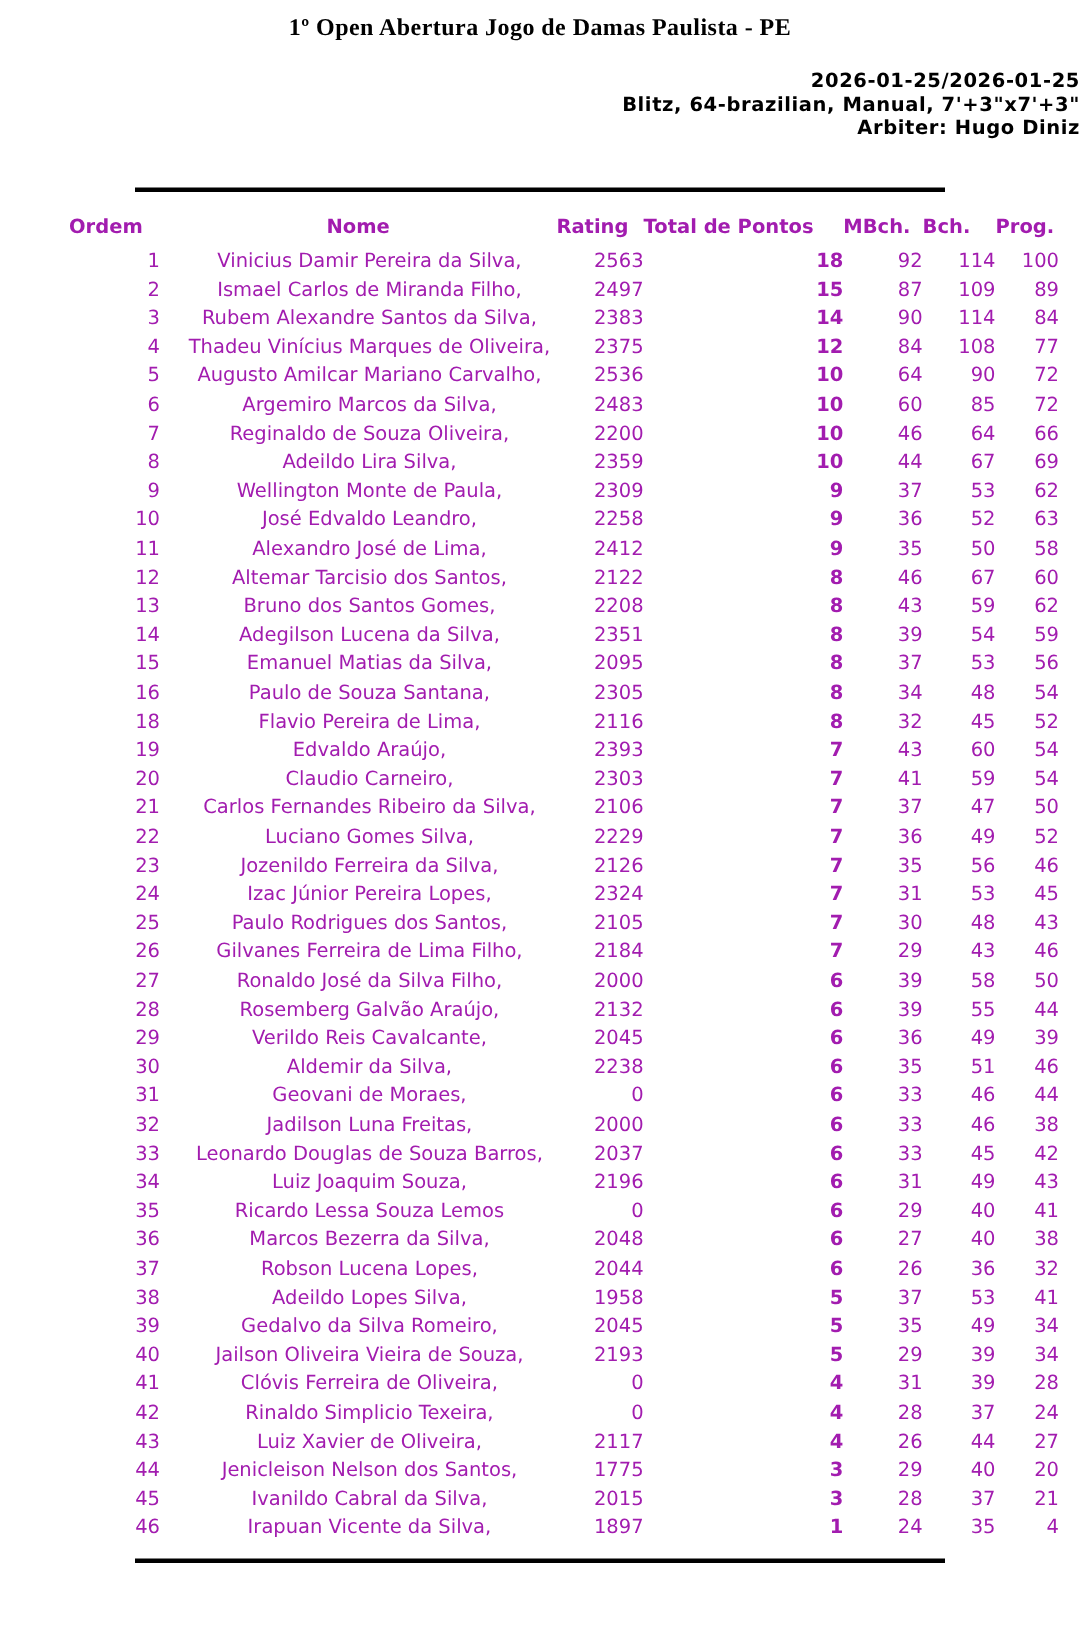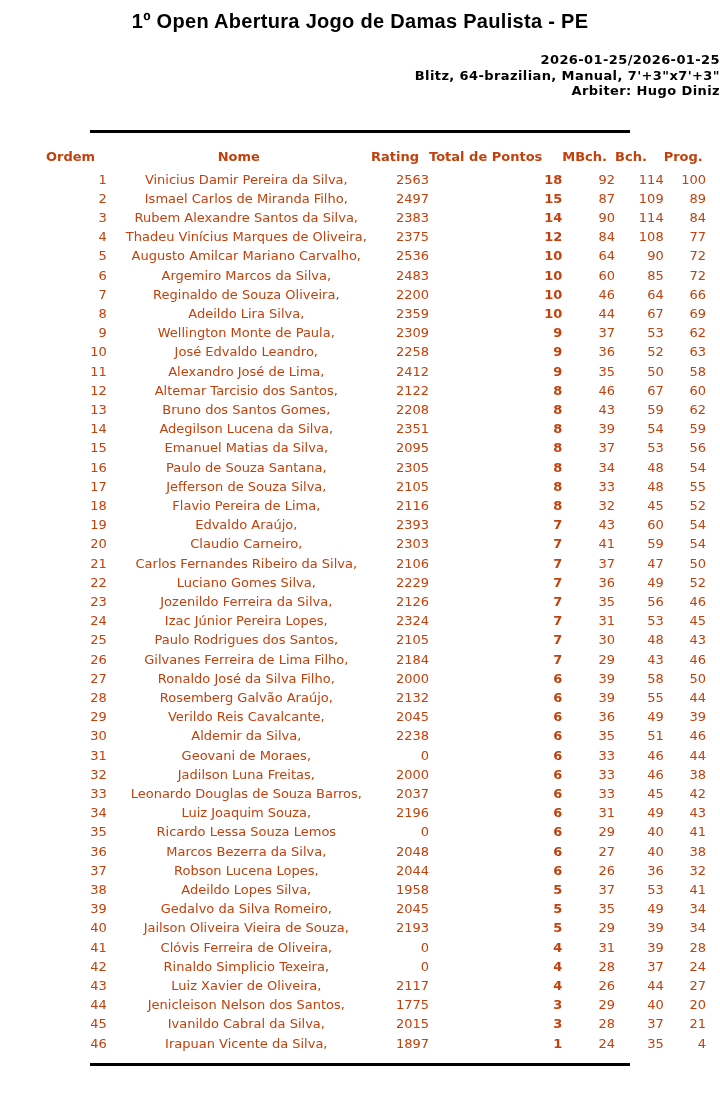--- a/index.html
+++ b/index.html
@@ -13,22 +13,22 @@
     position: relative;
     width: 720px;
     height: 1100px;
     background: #ffffff;
     overflow: hidden;
   }
   .doc-title {
     margin: 0;
     padding-top: 10px;
     text-align: center;
-    font-family: Liberation Sans, sans-serif;
-    font-size: 20px;
+    font-family: Liberation Serif, serif;
+    font-size: 16px;
     font-weight: bold;
     letter-spacing: 0.3px;
   }
   .subhead {
     margin-top: 19px;
     text-align: right;
     font-size: 13px;
     font-weight: bold;
     line-height: 15.5px;
     letter-spacing: 0.4px;
@@ -49,21 +49,21 @@
     border: none;
   }
   .rule-top { margin-top: 31px; }
   .rule-bottom { margin-top: 10px; }
   table.standings {
     table-layout: fixed;
     border-collapse: collapse;
     margin-left: 38px;
     width: 668px;
     font-size: 13px;
-    color: #c2410c;
+    color: #a21caf;
   }
   table.standings col.c-ordem  { width: 65px;  }
   table.standings col.c-nome   { width: 250px; }
   table.standings col.c-rating { width: 55px;  }
   table.standings col.c-pontos { width: 126px; }
   table.standings col.c-mbch   { width: 50px;  }
   table.standings col.c-bch    { width: 46px;  }
   table.standings col.c-prog   { width: 40px;  }
   table.standings th, table.standings td {
     padding: 0;
@@ -269,29 +269,20 @@
         <tr>
           <td class="cell-ordem">16</td>
           <td class="cell-nome">Paulo de Souza Santana,</td>
           <td class="cell-rating">2305</td>
           <td class="cell-pontos">8</td>
           <td class="cell-mbch">34</td>
           <td class="cell-bch">48</td>
           <td class="cell-prog">54</td>
         </tr>
         <tr>
-          <td class="cell-ordem">17</td>
-          <td class="cell-nome">Jefferson de Souza Silva,</td>
-          <td class="cell-rating">2105</td>
-          <td class="cell-pontos">8</td>
-          <td class="cell-mbch">33</td>
-          <td class="cell-bch">48</td>
-          <td class="cell-prog">55</td>
-        </tr>
-        <tr>
           <td class="cell-ordem">18</td>
           <td class="cell-nome">Flavio Pereira de Lima,</td>
           <td class="cell-rating">2116</td>
           <td class="cell-pontos">8</td>
           <td class="cell-mbch">32</td>
           <td class="cell-bch">45</td>
           <td class="cell-prog">52</td>
         </tr>
         <tr>
           <td class="cell-ordem">19</td>

